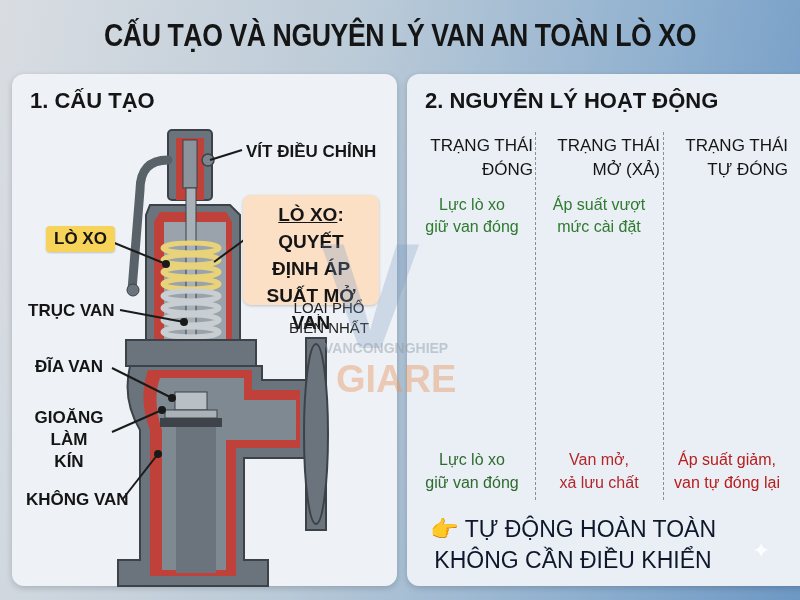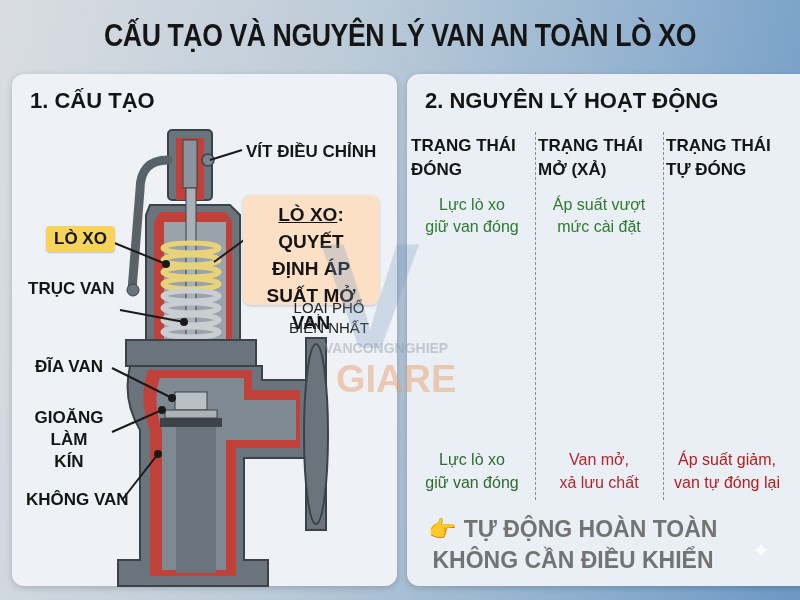--- a/index.html
+++ b/index.html
@@ -35,38 +35,38 @@
   .callout {
     position: absolute; left: 243px; top: 195px; width: 136px; height: 110px;
     background: #fbe0c6; border-radius: 8px; padding: 6px 8px;
     font-weight: 700; font-size: 19px; line-height: 27px; color: #151515; text-align: center;
     box-shadow: 0 1px 3px rgba(0,0,0,0.2);
   }
   .callout .u { text-decoration: underline; }
   .note { position: absolute; left: 289px; top: 298px; font-size: 15px; line-height: 20px; color: #222; text-align: center; }
   .valve-svg { position: absolute; left: 0; top: 0; }
   .col-head {
-    position: absolute; top: 134px; width: 122px; text-align: left;
-    font-weight: 700; font-size: 17px; line-height: 24px; color: #151515;
+    position: absolute; top: 134px; width: 122px; text-align: right;
+    font-weight: 400; font-size: 17px; line-height: 24px; color: #151515;
   }
   .col-sub {
     position: absolute; top: 194px; width: 122px; text-align: center;
     font-size: 16px; line-height: 22px; color: #2f7a2f;
   }
   .col-foot {
     position: absolute; top: 448px; width: 126px; text-align: center;
     font-size: 16px; line-height: 23px;
   }
   .divider {
     position: absolute; top: 132px; height: 368px; width: 0;
     border-left: 1.5px dashed #8a8f96;
   }
   .bottom-note {
     position: absolute; left: 407px; top: 514px; width: 332px; text-align: center;
-    font-weight: 700; font-size: 23px; line-height: 31px; color: #737373;
+    font-weight: 400; font-size: 23px; line-height: 31px; color: #0f172a;
   }
   .watermark-v {
     position: absolute; left: 320px; top: 210px; font-size: 150px; font-weight: 700;
     color: rgba(120,150,190,0.28); pointer-events: none;
   }
   .watermark-a { position: absolute; left: 324px; top: 340px; font-size: 14px; font-weight: 700; color: rgba(140,150,165,0.45); }
   .watermark-b { position: absolute; left: 336px; top: 358px; font-size: 38px; font-weight: 700; color: rgba(230,150,100,0.45); }
   .sparkle { position: absolute; left: 752px; top: 538px; font-size: 22px; color: rgba(255,255,255,0.85); }
 </style>
 </head>
@@ -166,21 +166,21 @@
     <rect x="722" y="276" width="6" height="54" fill="#6b737a"></rect>
     <path d="M696 340 L770 340 L770 380 L744 380 L744 402 L754 402 L754 412 L696 412 L696 402 L706 402 L706 382 Q692 370 696 340 Z" fill="#cfe6f5" stroke="#5c6268" stroke-width="3"></path>
     <path d="M718 364 Q724 374 724 388" stroke="#1d58b0" stroke-width="3" fill="none"></path>
     <line x1="724" y1="410" x2="724" y2="428" stroke="#1d58b0" stroke-width="4"></line>
     <polygon points="717,426 724,436 731,426" fill="#1d58b0"></polygon>
   </g>
 </svg>
 
 <div class="lbl" style="left:246px;top:141px;">VÍT ĐIỀU CHỈNH</div>
 <div class="yellow-tag">LÒ XO</div>
-<div class="lbl" style="left:28px;top:278px;">TRỤC VAN</div>
+<div class="lbl" style="left:28px;top:300px;">TRỤC VAN</div>
 <div class="lbl" style="left:35px;top:356px;">ĐĨA VAN</div>
 <div class="lbl center" style="left:34px;top:407px;width:70px;">
   <div>GIOĂNG</div>
   <div>LÀM KÍN</div>
 </div>
 <div class="lbl" style="left:26px;top:489px;">KHÔNG VAN</div>
 
 <div class="callout">
   <div><span class="u">LÒ XO</span><span>: QUYẾT</span></div>
   <div>ĐỊNH ÁP</div>

